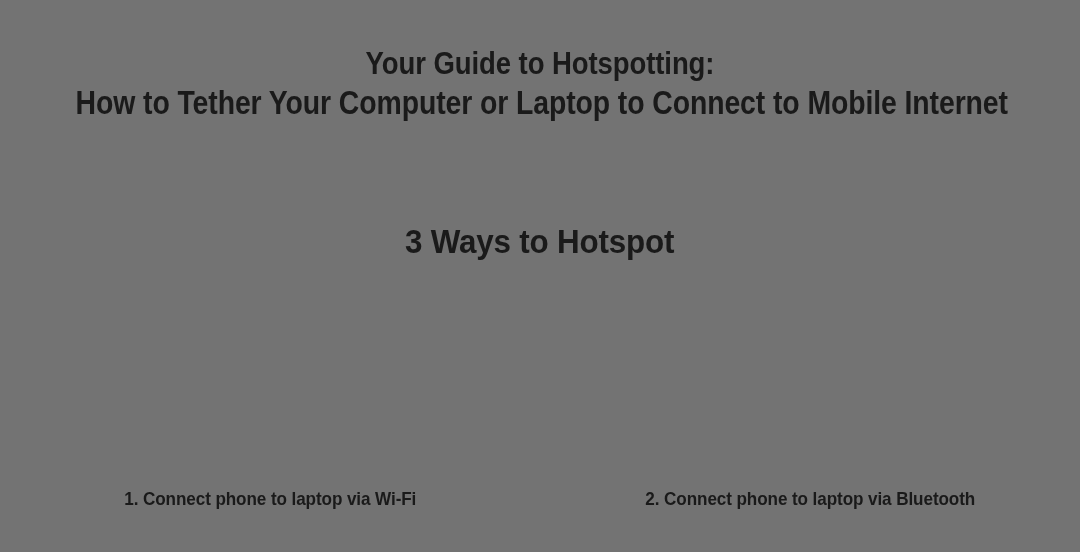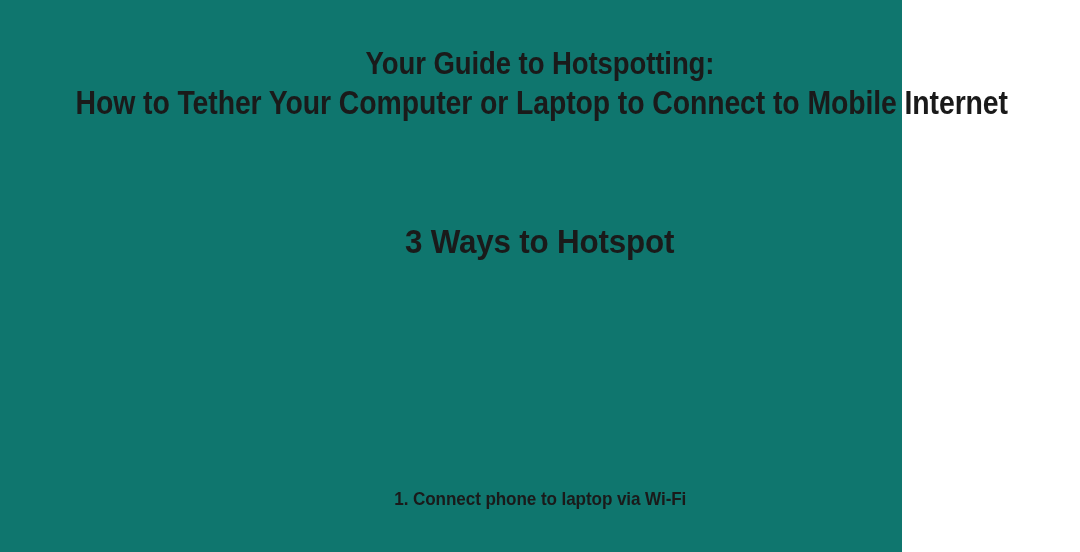--- a/index.html
+++ b/index.html
@@ -12,23 +12,23 @@
     width: 1080px;
     height: 552px;
     overflow: hidden;
     font-family: "Liberation Sans", sans-serif;
     color: #1a1a1a;
     -webkit-font-smoothing: antialiased;
   }
 
   .page {
     position: relative;
-    width: 902px;
+    width: 1080px;
     height: 552px;
-    background: #0f766e;
+    background: #737373;
   }
 
   
   .headline {
     position: absolute;
     left: 0;
     top: 44px;
     width: 1080px;
     text-align: center;
   }
@@ -132,15 +132,18 @@
   <div class="illustration-band">
     <div class="illustration-slot"></div>
     <div class="illustration-slot"></div>
     <div class="illustration-slot"></div>
   </div>
 
   <div class="steps">
     <div class="step">
       <span class="step-caption">1. Connect phone to laptop via Wi-Fi</span>
     </div>
+    <div class="step">
+      <span class="step-caption">2. Connect phone to laptop via Bluetooth</span>
+    </div>
   </div>
 
 </div>
 
 </body></html>

